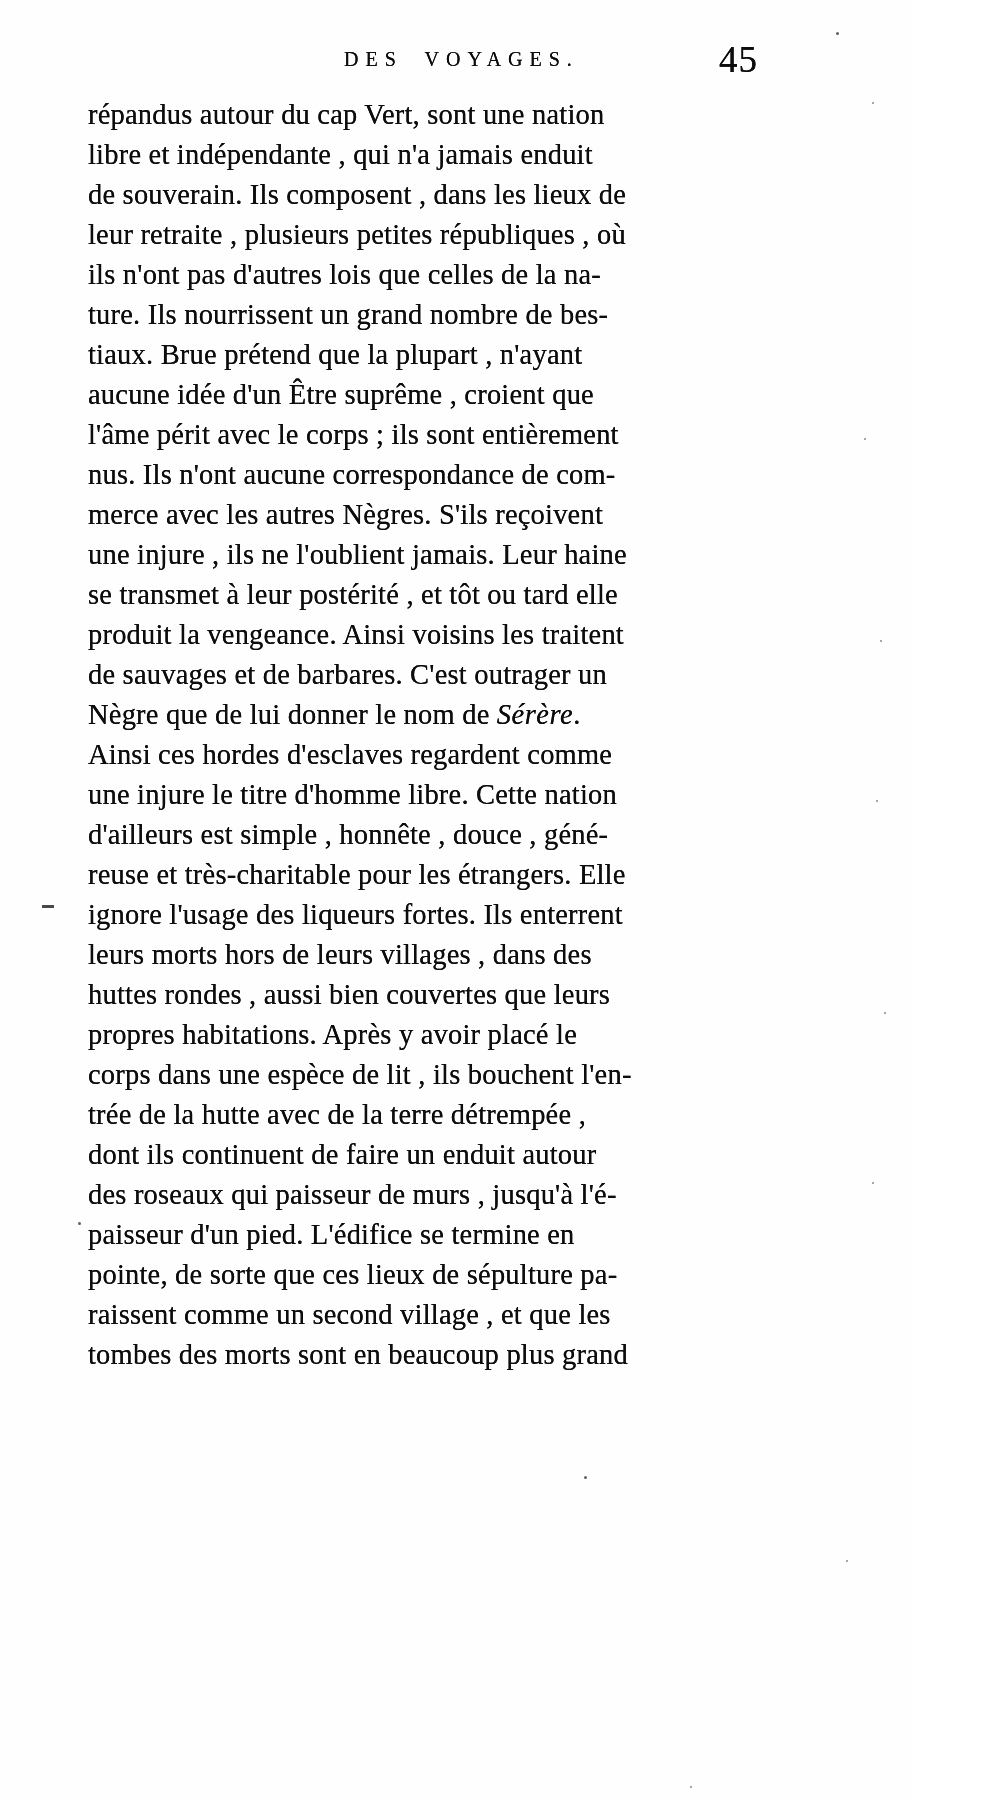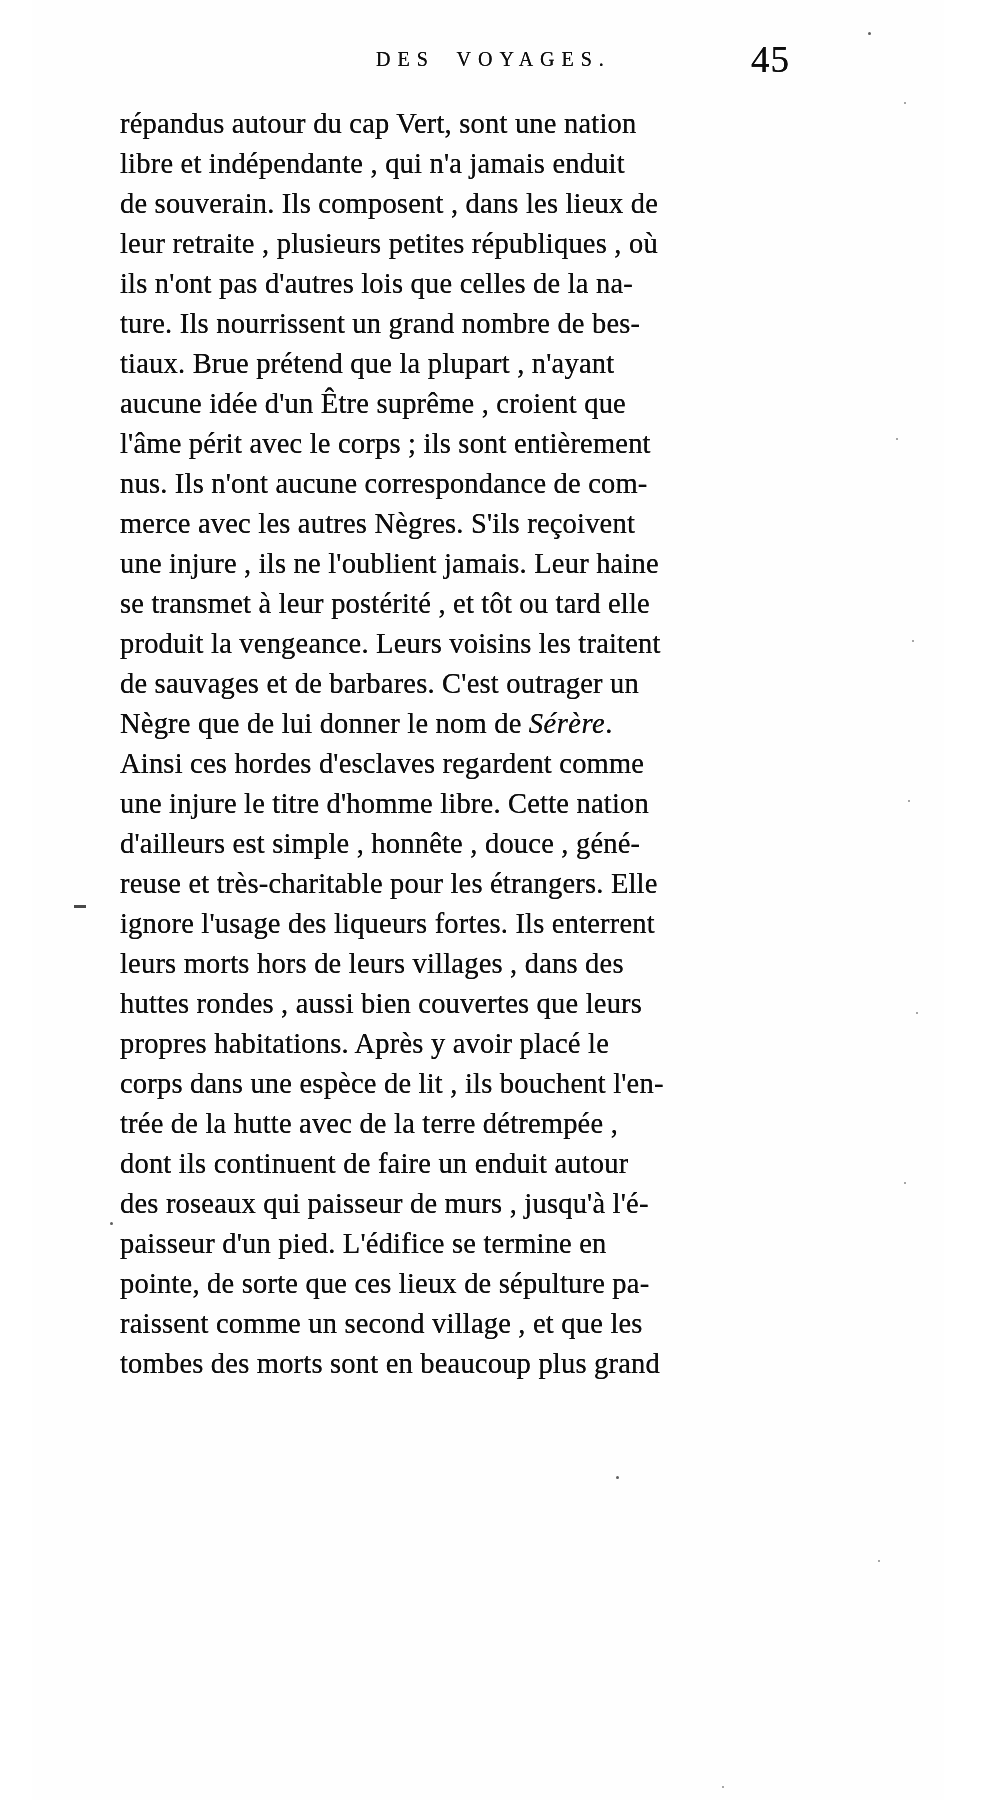--- a/index.html
+++ b/index.html
@@ -8,21 +8,20 @@
     background: #ffffff;
   }
   .page {
     position: relative;
     width: 912px;
     height: 1800px;
     background: #fefefe;
     overflow: hidden;
     font-family: "Liberation Serif", "DejaVu Serif", serif;
     color: #0d0d0d;
-    margin-left: 32px;
   }
   .running-header {
     position: absolute;
     left: 88px;
     top: 48px;
     width: 747px;
     text-align: center;
     font-size: 20px;
     letter-spacing: 7px;
     word-spacing: 10px;
@@ -34,21 +33,21 @@
     top: 38px;
     right: 154px;
     font-size: 37px;
     letter-spacing: 1px;
     color: #0d0d0d;
     text-shadow: 0 0 0.5px #111;
   }
   .text-block {
     position: absolute;
     left: 88px;
-    top: 104px;
+    top: 95px;
     width: 747px;
   }
   .text-line {
     height: 40px;
     line-height: 40px;
     font-size: 28.5px;
     white-space: nowrap;
     text-align: justify;
     text-align-last: justify;
     -moz-text-align-last: justify;
@@ -99,21 +98,21 @@
       <div class="text-line">leur retraite , plusieurs petites républiques , où</div>
       <div class="text-line">ils n'ont pas d'autres lois que celles de la na-</div>
       <div class="text-line">ture. Ils nourrissent un grand nombre de bes-</div>
       <div class="text-line">tiaux. Brue prétend que la plupart , n'ayant</div>
       <div class="text-line">aucune idée d'un Être suprême , croient que</div>
       <div class="text-line">l'âme périt avec le corps ; ils sont entièrement</div>
       <div class="text-line">nus. Ils n'ont aucune correspondance de com-</div>
       <div class="text-line">merce avec les autres Nègres. S'ils reçoivent</div>
       <div class="text-line">une injure , ils ne l'oublient jamais. Leur haine</div>
       <div class="text-line">se transmet à leur postérité , et tôt ou tard elle</div>
-      <div class="text-line">produit la vengeance. Leurs voisins les traitent</div>
+      <div class="text-line">produit la vengeance. Ainsi voisins les traitent</div>
       <div class="text-line">de sauvages et de barbares. C'est outrager un</div>
       <div class="text-line"><span>Nègre que de lui donner le nom de </span><em>Sérère</em><span>.</span></div>
       <div class="text-line">Ainsi ces hordes d'esclaves regardent comme</div>
       <div class="text-line">une injure le titre d'homme libre. Cette nation</div>
       <div class="text-line">d'ailleurs est simple , honnête , douce , géné-</div>
       <div class="text-line">reuse et très-charitable pour les étrangers. Elle</div>
       <div class="text-line">ignore l'usage des liqueurs fortes. Ils enterrent</div>
       <div class="text-line">leurs morts hors de leurs villages , dans des</div>
       <div class="text-line">huttes rondes , aussi bien couvertes que leurs</div>
       <div class="text-line">propres habitations. Après y avoir placé le</div>

